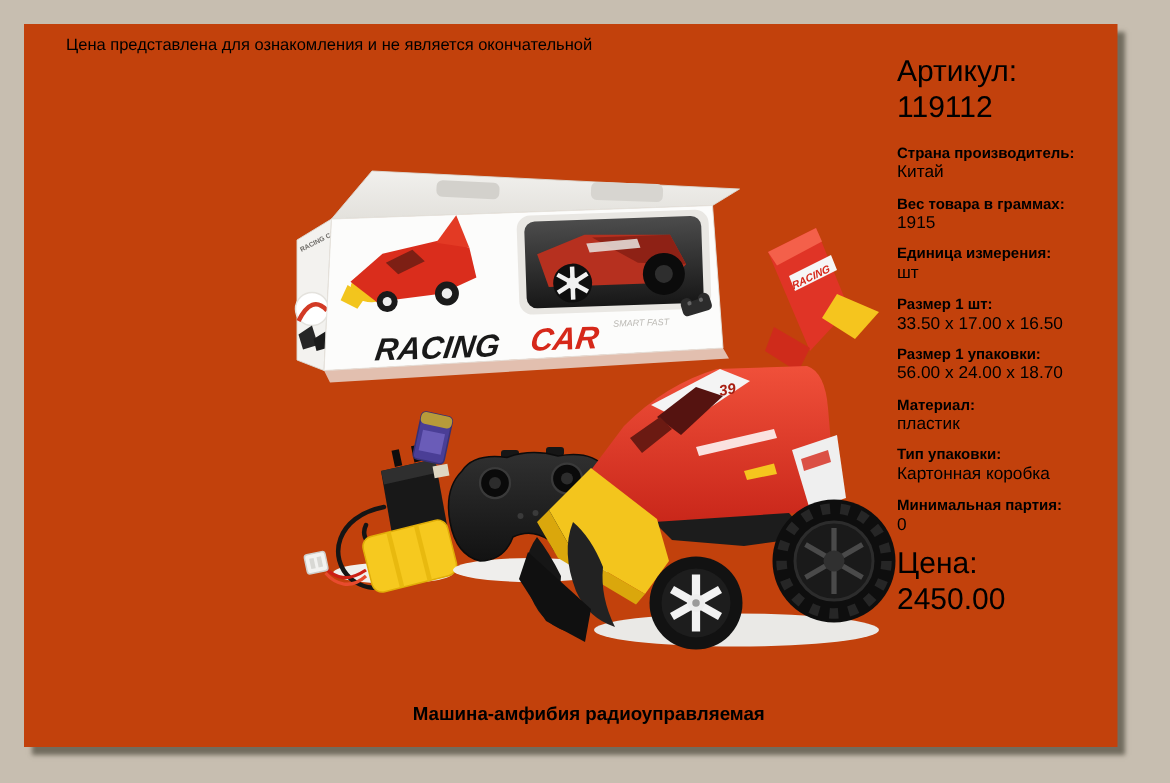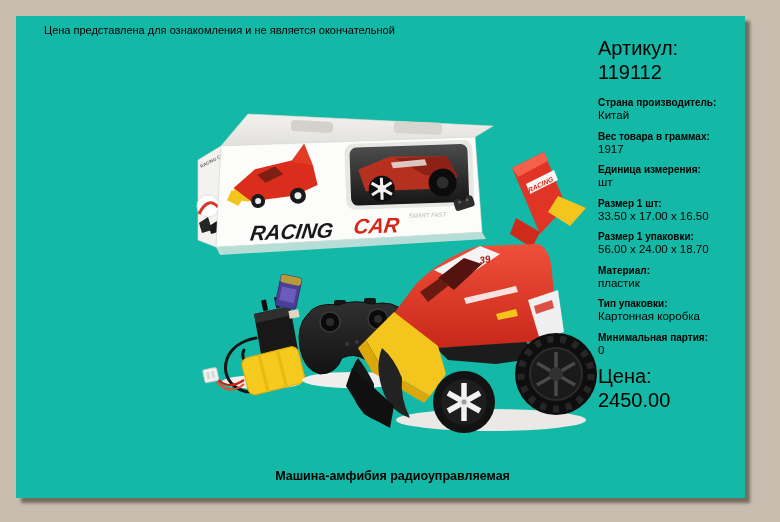--- a/index.html
+++ b/index.html
@@ -3,21 +3,21 @@
 <meta charset="utf-8">
 <style>
   html,body{margin:0;padding:0}
   body{
     width:780px;height:522px;position:relative;overflow:hidden;
     background:#c7beb0;
     font-family:"Liberation Sans",sans-serif;color:#000;
   }
   .sheet{
     position:absolute;left:16px;top:16px;width:729px;height:482px;
-    background:#14b8a6;
+    background:#c2410c;
     box-shadow:5px 5px 3px rgba(92,87,74,.8);
   }
   .disclaimer{
     position:absolute;left:28px;top:8px;
     font-size:11px;line-height:13px;color:#000;white-space:nowrap;
   }
   .photo{position:absolute;left:180px;top:90px;width:402px;height:332px}
   .photo svg{display:block}
   .photo svg text{font-family:"Liberation Sans",sans-serif}
   .right-col{position:absolute;left:582px;top:20px;width:152px}
@@ -221,21 +221,21 @@
       <div>Артикул:</div>
       <div>119112</div>
     </div>
 
     <div class="attr">
       <div class="attr-label">Страна производитель:</div>
       <div class="attr-value">Китай</div>
     </div>
     <div class="attr">
       <div class="attr-label">Вес товара в граммах:</div>
-      <div class="attr-value">1917</div>
+      <div class="attr-value">1915</div>
     </div>
     <div class="attr">
       <div class="attr-label">Единица измерения:</div>
       <div class="attr-value">шт</div>
     </div>
     <div class="attr">
       <div class="attr-label">Размер 1 шт:</div>
       <div class="attr-value">33.50 x 17.00 x 16.50</div>
     </div>
     <div class="attr">

